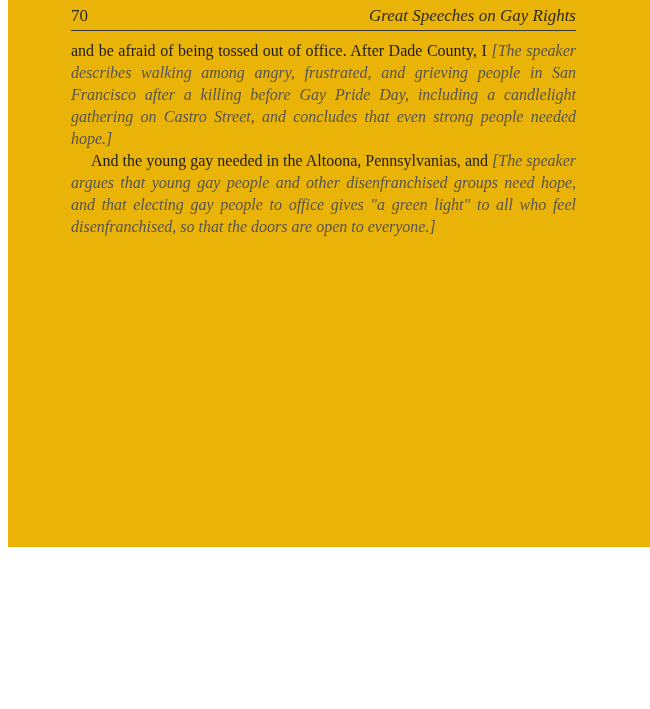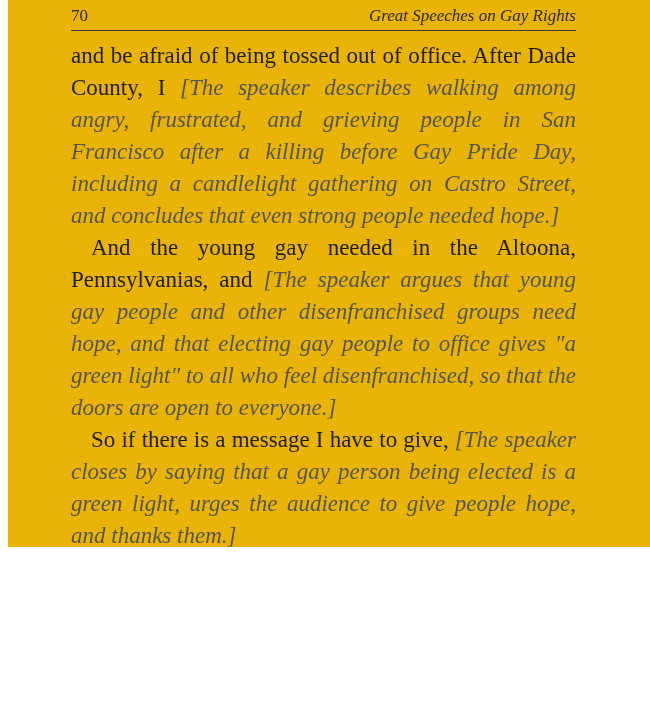--- a/index.html
+++ b/index.html
@@ -2,21 +2,21 @@
 <html><head>
 <meta charset="utf-8">
 <style>
   html, body { margin: 0; padding: 0; background: #ffffff; }
   body { width: 650px; height: 709px; position: relative; overflow: hidden; }
   .page { position: absolute; left: 8px; top: 0; width: 650px; height: 547px; background: #eab308; }
   .header { position: absolute; left: 63px; top: 6px; width: 505px; height: 22px; }
   .page-number { position: absolute; left: 0; top: 0; font-family: "Liberation Serif", serif; font-size: 17px; color: #2a2a2a; }
   .running-head { position: absolute; left: 0; width: 505px; top: 0; text-align: right; font-family: "Liberation Serif", serif; font-style: italic; font-size: 17px; color: #2a2a2a; }
   .rule { position: absolute; left: 63px; top: 30px; width: 505px; height: 1px; background: #3a3a3a; }
-  .body-text { position: absolute; left: 63px; top: 40px; width: 505px; font-family: "Liberation Serif", serif; font-size: 23px; line-height: 32px; color: #1e1e1e; }
+  .body-text { position: absolute; left: 63px; top: 40px; width: 505px; font-family: "Liberation Serif", serif; font-size: 16px; line-height: 22px; color: #1e1e1e; }
   .para { margin: 0; text-align: justify; }
   .para.indent { text-indent: 20px; }
   .summary { color: #555555; font-style: italic; }
 </style>
 </head>
 <body>
 
 <div class="page">
   <div class="header">
     <span class="page-number">70</span>
@@ -26,18 +26,14 @@
 
   <div class="body-text">
     <p class="para">
       <span>and be afraid of being tossed out of office. After Dade County, I</span>
       <span class="summary">[The speaker describes walking among angry, frustrated, and grieving people in San Francisco after a killing before Gay Pride Day, including a candlelight gathering on Castro Street, and concludes that even strong people needed hope.]</span>
     </p>
     <p class="para indent">
       <span>And the young gay needed in the Altoona, Pennsylvanias, and</span>
       <span class="summary">[The speaker argues that young gay people and other disenfranchised groups need hope, and that electing gay people to office gives "a green light" to all who feel disenfranchised, so that the doors are open to everyone.]</span>
     </p>
-    <p class="para indent">
-      <span>So if there is a message I have to give,</span>
-      <span class="summary">[The speaker closes by saying that a gay person being elected is a green light, urges the audience to give people hope, and thanks them.]</span>
-    </p>
   </div>
 </div>
 
 </body></html>

